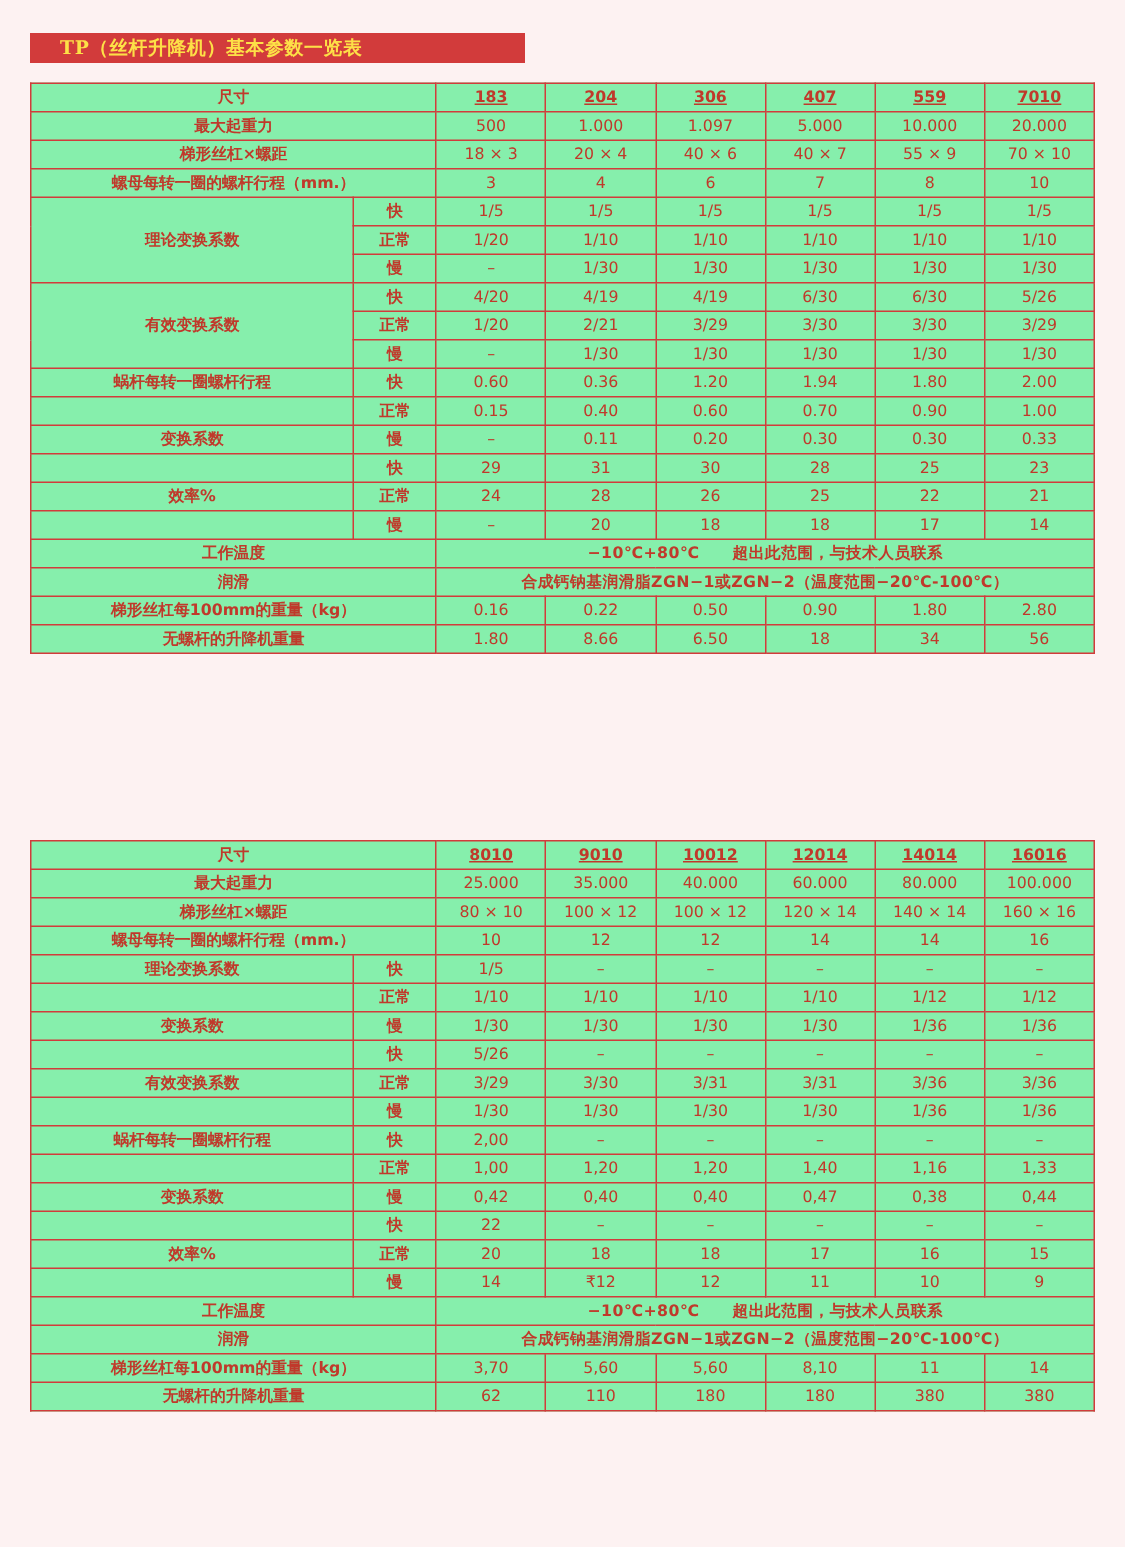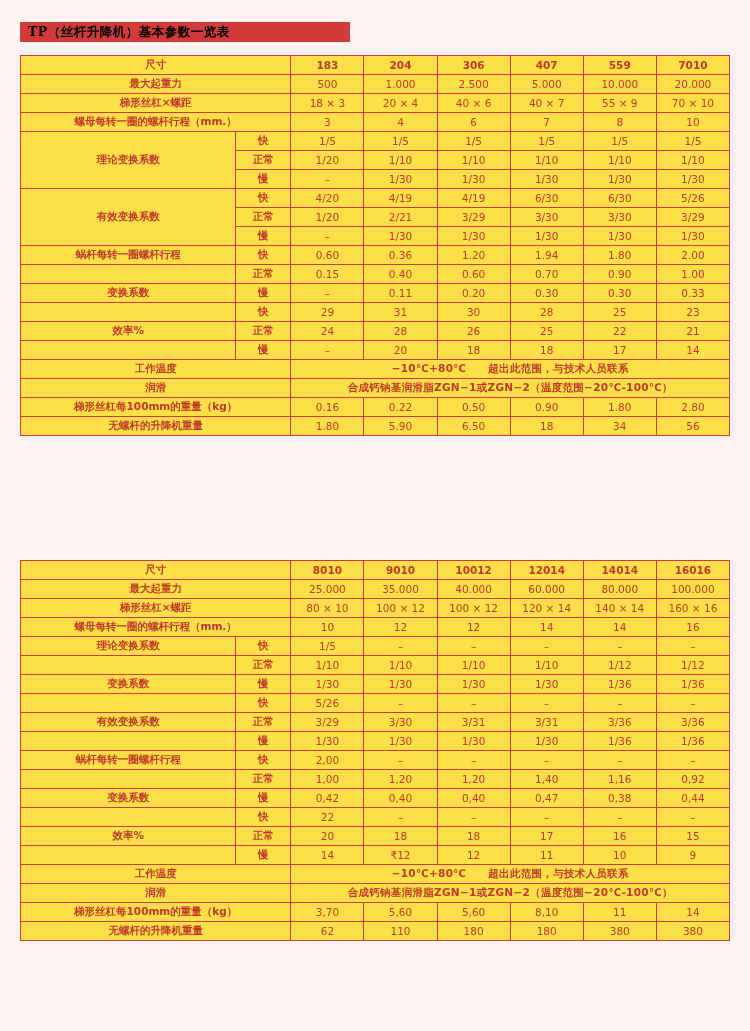--- a/index.html
+++ b/index.html
@@ -11,31 +11,31 @@
   }
   .page{position:relative;width:750px;height:1031px;background:#fdf2f2;overflow:hidden;}
 
   
   .title-bar{
     position:absolute;left:20px;top:22px;width:330px;height:20px;
     background:#d23b3b;
     display:flex;align-items:center;
   }
   .title-bar .t{
-    color:#000000;font-weight:bold;font-size:12.5px;
-    padding-left:8px;letter-spacing:0.5px;
+    color:#fde047;font-weight:bold;font-size:12.5px;
+    padding-left:20px;letter-spacing:0.5px;
     font-family:"DejaVu Serif","Liberation Serif",serif;
   }
 
   
   table.spec{
     border-collapse:collapse;
     table-layout:fixed;
     width:710px;
-    background:#fde047;
+    background:#86efac;
   }
   table.spec td{
     border:1px solid #d23b3b;
     height:18px;
     font-size:10.5px;
     text-align:center;
     vertical-align:middle;
     color:#c0392b;
     padding:0;
     white-space:nowrap;
@@ -49,21 +49,21 @@
   }
   td.lblc{
     text-align:center;
     font-weight:bold;
   }
   td.spd{
     text-align:center;
     font-weight:bold;
     font-size:10.5px;
   }
-  td.val{font-weight:bold;}
+  td.val{font-weight:bold;text-decoration:underline;}
   td.wide{
     text-align:center;
     font-weight:bold;
     letter-spacing:0.3px;
     font-size:10.5px;
   }
   td.wide .gap{display:inline-block;width:22px;}
   .tbl1{position:absolute;left:20px;top:55px;}
   .tbl2{position:absolute;left:20px;top:560px;}
 </style>
@@ -95,21 +95,21 @@
         <td class="val">204</td>
         <td class="val">306</td>
         <td class="val">407</td>
         <td class="val">559</td>
         <td class="val">7010</td>
       </tr>
       <tr>
         <td class="lbl" colspan="2">最大起重力</td>
         <td>500</td>
         <td>1.000</td>
-        <td>2.500</td>
+        <td>1.097</td>
         <td>5.000</td>
         <td>10.000</td>
         <td>20.000</td>
       </tr>
       <tr>
         <td class="lbl" colspan="2">梯形丝杠×螺距</td>
         <td>18 × 3</td>
         <td>20 × 4</td>
         <td>40 × 6</td>
         <td>40 × 7</td>
@@ -261,21 +261,21 @@
         <td>0.16</td>
         <td>0.22</td>
         <td>0.50</td>
         <td>0.90</td>
         <td>1.80</td>
         <td>2.80</td>
       </tr>
       <tr>
         <td class="lbl" colspan="2">无螺杆的升降机重量</td>
         <td>1.80</td>
-        <td>5.90</td>
+        <td>8.66</td>
         <td>6.50</td>
         <td>18</td>
         <td>34</td>
         <td>56</td>
       </tr>
     </tbody>
   </table>
   </div>
 
   <div class="tbl2">
@@ -401,21 +401,21 @@
         <td>–</td>
       </tr>
       <tr>
         <td class="lbl">&nbsp;</td>
         <td class="spd">正常</td>
         <td>1,00</td>
         <td>1,20</td>
         <td>1,20</td>
         <td>1,40</td>
         <td>1,16</td>
-        <td>0,92</td>
+        <td>1,33</td>
       </tr>
       <tr>
         <td class="lbl">变换系数</td>
         <td class="spd">慢</td>
         <td>0,42</td>
         <td>0,40</td>
         <td>0,40</td>
         <td>0,47</td>
         <td>0,38</td>
         <td>0,44</td>

